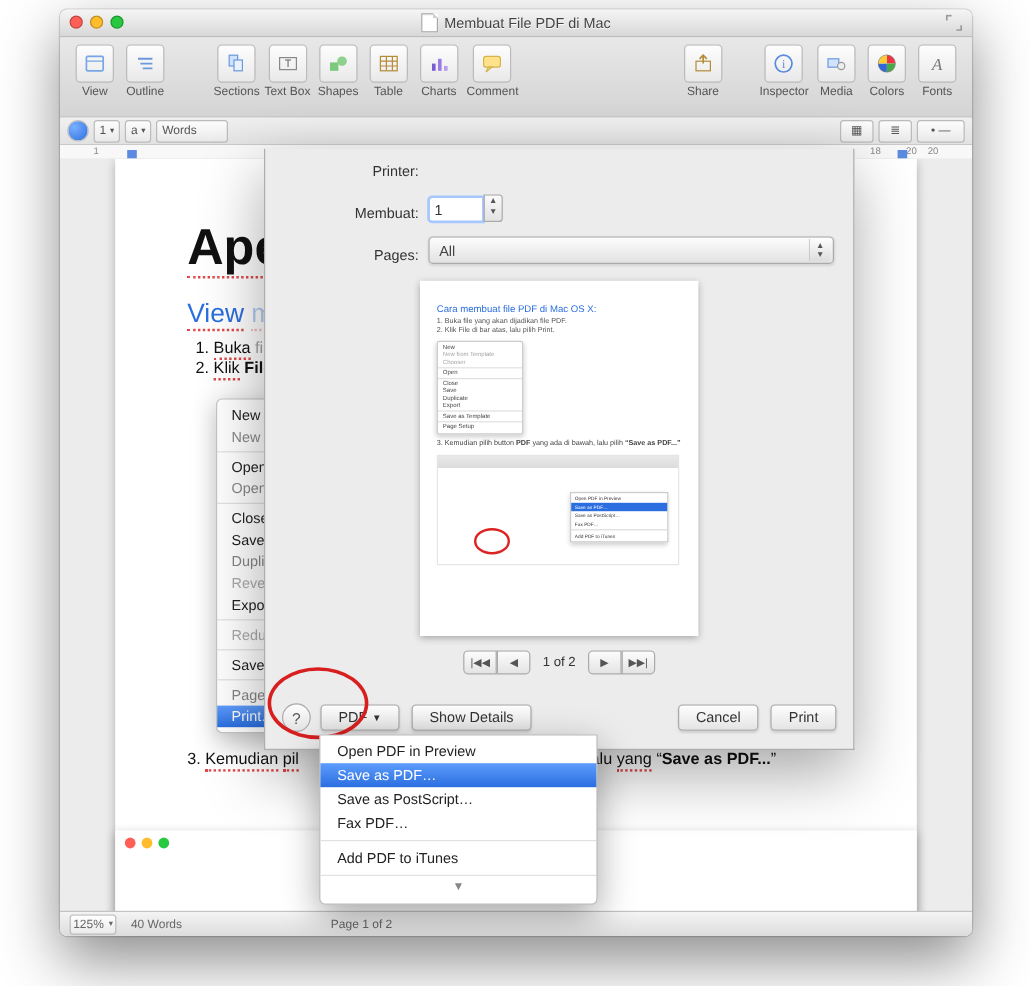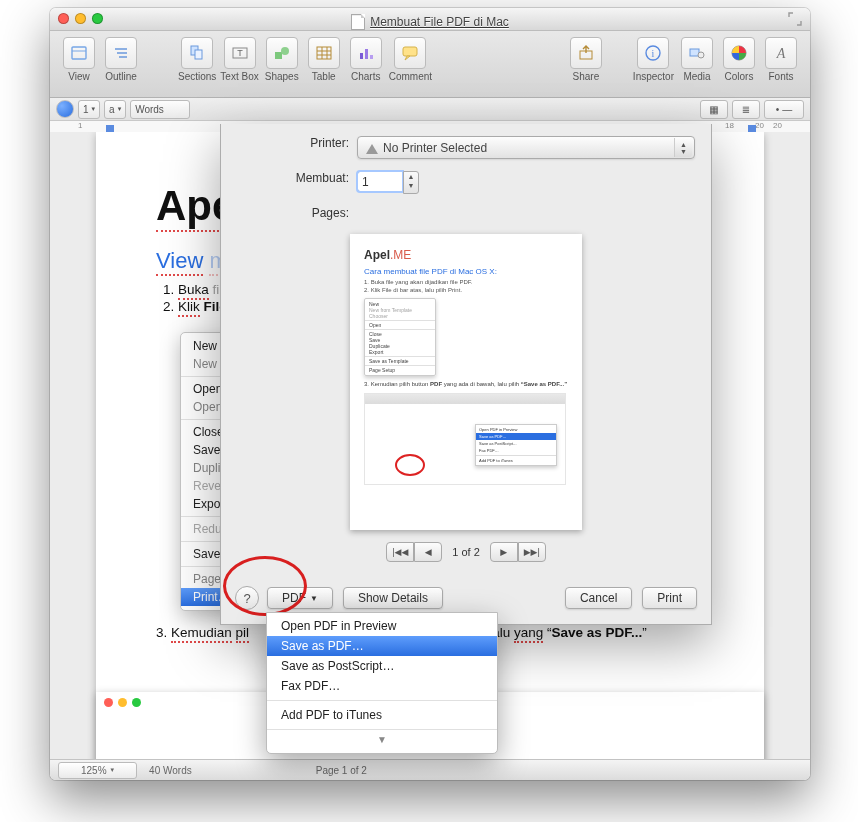--- a/index.html
+++ b/index.html
@@ -22,23 +22,22 @@
     border-radius: 6px;
     box-shadow: 0 20px 50px rgba(0,0,0,0.45), 0 0 0 1px rgba(0,0,0,0.15);
     overflow: hidden;
   }
   
   .titlebar {
     height: 22px;
     background: linear-gradient(#f5f5f5,#d8d8d8);
     border-bottom: 1px solid #bcbcbc;
     display: flex;
-    align-items: flex-end;
+    align-items: center;
     position: relative;
-    text-decoration: underline;
   }
   .traffic { position:absolute; left:8px; top:5px; display:flex; gap:6px; }
   .tl { width:11px; height:11px; border-radius:50%; box-shadow: inset 0 0 0 1px rgba(0,0,0,0.25); }
   .tl.red{background:#ff5f57;} .tl.yel{background:#ffbd2e;} .tl.grn{background:#28c940;}
   .titlebar .title { margin:0 auto; display:flex; align-items:center; gap:5px; color:#444; font-size:12px; text-shadow:0 1px 0 #fff; }
   .doc-icon { width:12px; height:14px; background:#fff; border:1px solid #aaa; box-shadow:0 1px 0 #eee inset; position:relative; }
   .doc-icon::after{content:""; position:absolute; right:-1px; top:-1px; width:0; height:0; border-left:4px solid #ccc; border-top:4px solid #fff;}
   .fsicon { position:absolute; right:8px; top:4px; width:14px; height:14px; color:#aaa; }
 
   
@@ -138,33 +137,33 @@
 
   
   .statusbar {
     position:absolute; left:0; right:0; bottom:0; height:20px;
     background:linear-gradient(#f4f4f4,#dcdcdc);
     border-top:1px solid #c3c3c3;
     font-size:10px; color:#666;
     display:flex; align-items:center;
     padding:0 8px; gap:12px;
   }
-  .statusbar .stbox { border:1px solid #bbb; border-radius:3px; padding:0 22px; height:15px; display:flex; align-items:center; background:linear-gradient(#fff,#eaeaea); }
+  .statusbar .stbox { border:1px solid #bbb; border-radius:3px; padding:0 2px; height:15px; display:flex; align-items:center; background:linear-gradient(#fff,#eaeaea); }
 
   
   .sheet {
     position:absolute;
     left:170px; top:116px;
     width:490px; height:500px;
     background:#ececec;
     border:1px solid #adadad;
     border-top:none;
     box-shadow:0 20px 50px rgba(0,0,0,0.35);
   }
-  .sheet .row { display:flex; align-items:flex-start; margin:12px 16px 0 16px; }
+  .sheet .row { display:flex; align-items:flex-end; margin:12px 16px 0 16px; }
   .sheet .row .lab { width:112px; text-align:right; padding-right:8px; color:#333; font-size:12px; }
   .macselect {
     flex:1;
     height:21px;
     background:linear-gradient(#fdfdfd,#e2e2e2);
     border:1px solid #aaa;
     border-radius:4px;
     display:flex;
     align-items:center;
     padding:0 20px 0 8px;
@@ -495,43 +494,41 @@
       <span>125%</span>
         <span style="font-size:7px;margin-left:4px">▾</span>
     </div>
     <span>40 Words</span>
     <span style="margin-left:112px">Page 1 of 2</span>
   </div>
 
   <div class="sheet">
     <div class="row">
       <div class="lab">Printer:</div>
-      <div class="macselect">
-        <span class="warn"></span>
-        <span>No Printer Selected</span>
-        <span class="arrows">
-            <span>▲</span>
-            <span>▼</span>
-          </span>
-      </div>
     </div>
     <div class="row">
       <div class="lab">Membuat:</div>
       <input class="copies-val" value="1" style="">
       <div class="stepper">
           <span>▲</span>
           <span>▼</span>
         </div>
     </div>
     <div class="row">
       <div class="lab">Pages:</div>
+      <div class="macselect pages-sel">
+        <span>All</span>
+        <span class="arrows">
+            <span>▲</span>
+            <span>▼</span>
+          </span>
+      </div>
     </div>
 
     <div class="preview">
-      <div class="ph1"><span>Apel</span><span class="me">.ME</span></div>
       <div class="ph2">Cara membuat file PDF di Mac OS X:</div>
       <div class="pli">1. Buka file yang akan dijadikan file PDF.</div>
       <div class="pli">2. Klik File di bar atas, lalu pilih Print.</div>
       <div class="minimenu">
         <div>New</div>
         <div style="opacity:.5">New from Template Chooser</div>
         <div class="s"></div>
         <div>Open</div>
         <div class="s"></div>
         <div>Close</div>

